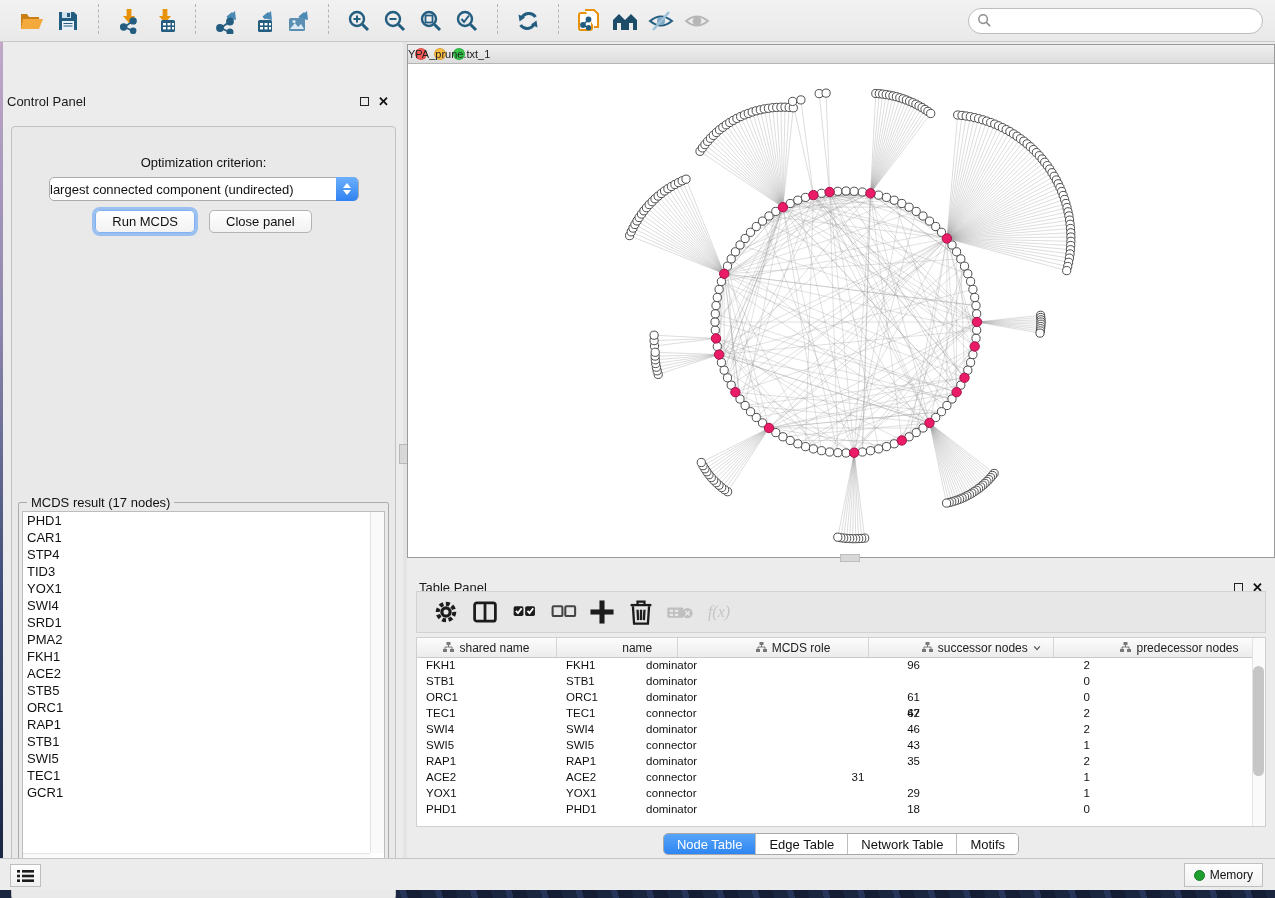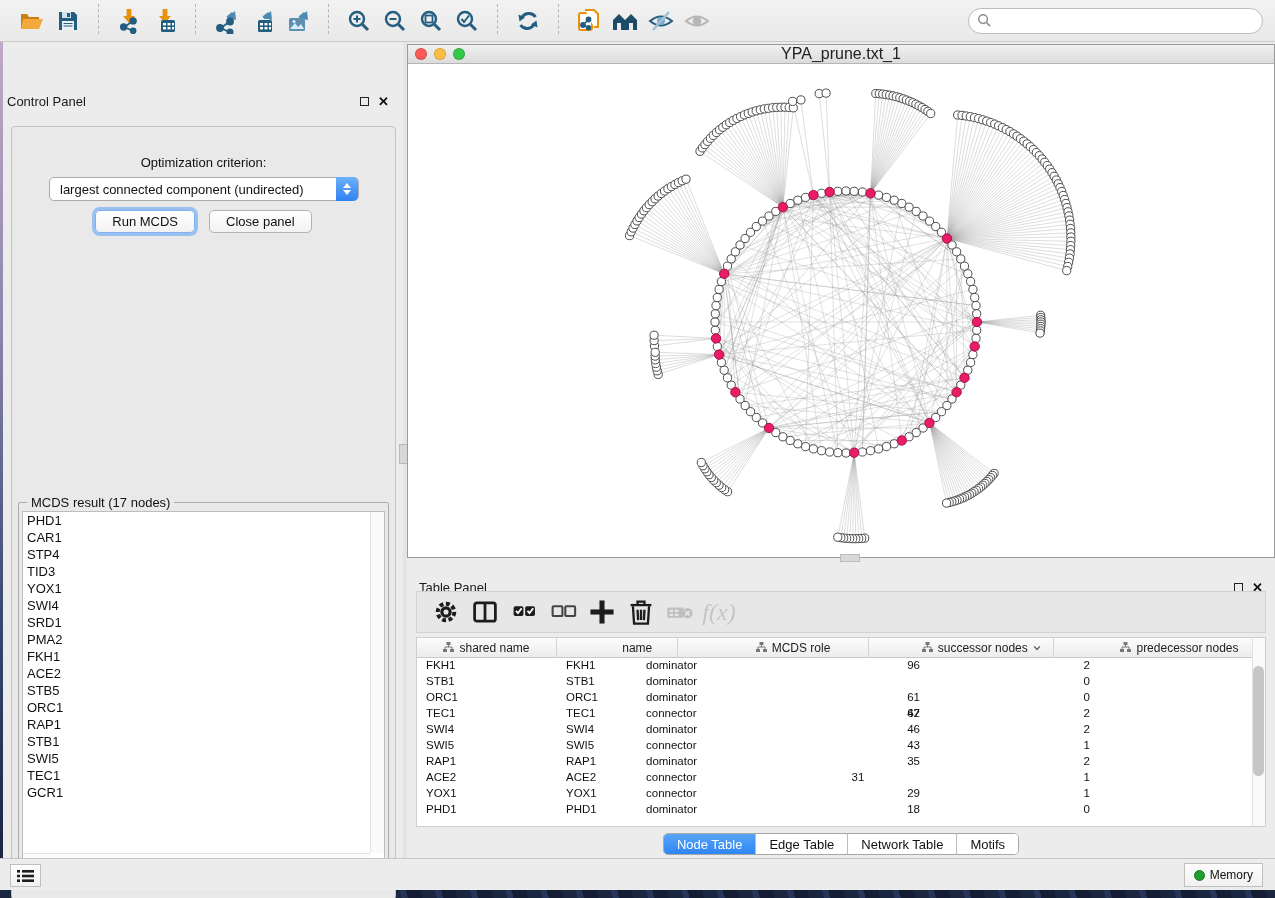--- a/index.html
+++ b/index.html
@@ -36,21 +36,21 @@
 
   .seg { display:flex; border:1px solid #a8a8a8; border-radius:5px; background:#fff; overflow:hidden; height:22px; }
   .seg button { border:none; background:#fff; font-size:13px; color:#111; padding:0 13px; border-left:1px solid #bdbdbd; cursor:default; font-family:inherit;}
   .seg button:first-child { border-left:none; }
   .seg button.on { background:linear-gradient(#58a4f8,#2e86f2); color:#fff; }
   .cp-tabs { left:80px; top:73px; position:absolute; z-index:3; }
 
   .cp-body { left:8px; top:84px; width:385px; height:774px; background:#e9e9e9; border:1px solid #c2c2c2; border-radius:4px; position:absolute; }
   .opt-label { position:absolute; left:0; top:28px; width:100%; text-align:center; font-size:13px; color:#111; }
   .combo { position:absolute; left:37px; top:50px; width:310px; height:24px; background:#fff; border:1px solid #ababab;
-           border-radius:5px; font-size:13px; color:#111; display:flex; align-items:center; padding-left:10px; cursor:default;}
+           border-radius:5px; font-size:13px; color:#111; display:flex; align-items:center; padding-left:0; cursor:default;}
   .combo .stepper { position:absolute; right:0; top:-1px; width:22px; height:24px; border-radius:0 5px 5px 0;
                     background:linear-gradient(#6cb0fb,#2f82f2); display:flex; flex-direction:column; align-items:center; justify-content:center; gap:2px;}
   .combo .stepper i { width:0; height:0; border-left:4px solid transparent; border-right:4px solid transparent; }
   .combo .stepper i.up { border-bottom:5px solid #fff; }
   .combo .stepper i.dn { border-top:5px solid #fff; }
   .btnrow { position:absolute; left:0; top:83px; width:100%; display:flex; justify-content:center; gap:14px; }
   .pushbtn { height:23px; padding:0 16px; background:linear-gradient(#fff,#f2f2f2); border:1px solid #b3b3b3; border-radius:5px;
              font-size:13px; color:#111; font-family:inherit; cursor:default; }
   .pushbtn.focus { box-shadow:0 0 0 3px rgba(110,170,245,.65); border-color:#7fb0ef; }
 
@@ -64,31 +64,31 @@
   
   .vsplit { left:403px; top:42px; width:4px; height:816px; background:#e4e4e4; }
   .vsplit-handle { left:399px; top:444px; width:9px; height:20px; background:#d8d8d8; border:1px solid #b9b9b9; }
   .hsplit-handle { left:840px; top:554px; width:20px; height:8px; background:#d8d8d8; border:1px solid #bdbdbd; }
 
   
   .netwin { left:407px; top:44px; width:868px; height:514px; background:#fff; border:1px solid #9a9a9a; }
   .net-titlebar { height:19px; background:linear-gradient(#f0f0f0,#dcdcdc); border-bottom:1px solid #b5b5b5;
                   display:flex; align-items:center; position:relative; }
   .tl { width:12px; height:12px; border-radius:50%; margin-left:7px; display:inline-block; }
-  .net-title { position:absolute; width:100%; text-align:center; font-size:16px; color:#222; }
+  .net-title { position:absolute; width:100%; text-align:left; font-size:11px; color:#222; }
   .netcanvas { position:absolute; left:0; top:19px; width:866px; height:493px; }
 
   
   .tpanel { left:407px; top:563px; width:868px; height:295px; background:#ececec; }
   .tp-header { position:absolute; left:12px; top:16px; width:844px; height:16px; display:flex; justify-content:space-between; align-items:center; }
   .tp-toolbar { position:absolute; left:9px; top:28px; width:850px; height:42px; background:#e7e7e7; border:1px solid #d2d2d2;
                 display:flex; align-items:center; gap:9px; padding-left:14px; }
   .tp-toolbar .tbtn { width:30px; height:30px; display:flex; align-items:center; justify-content:center; }
   .tp-toolbar .tbtn.disabled { opacity:.45; }
-  .fx { font-family:"Liberation Serif", serif; font-style:italic; font-size:24px; color:#9a9a9a; }
+  .fx { font-family:"Liberation Serif", serif; font-style:italic; font-size:16px; color:#9a9a9a; }
 
   .grid { position:absolute; left:9px; top:74px; width:850px; height:190px; background:#fff; border:1px solid #cfcfcf; overflow:hidden; }
   .gridhead { display:flex; height:20px; background:linear-gradient(#fcfcfc,#ececec); border-bottom:1px solid #c9c9c9;justify-content:space-between; }
   .gh-cell { display:flex; align-items:center; justify-content:center; gap:5px; border-right:1px solid #d4d4d4;
              font-size:12px; color:#222; position:relative; }
   .gh-cell svg.tree { width:11px; height:11px; }
   .sortchev { width:8px; height:8px; }
   .grow { display:flex; height:16px; }
   .gcell { font-size:11.5px; color:#111; padding:1px 0 0 9px; }
   .gcell.num { text-align:right; padding-right:12px; }

